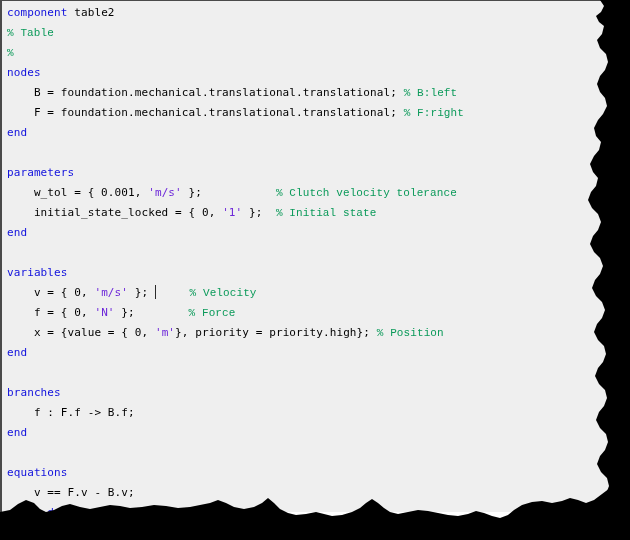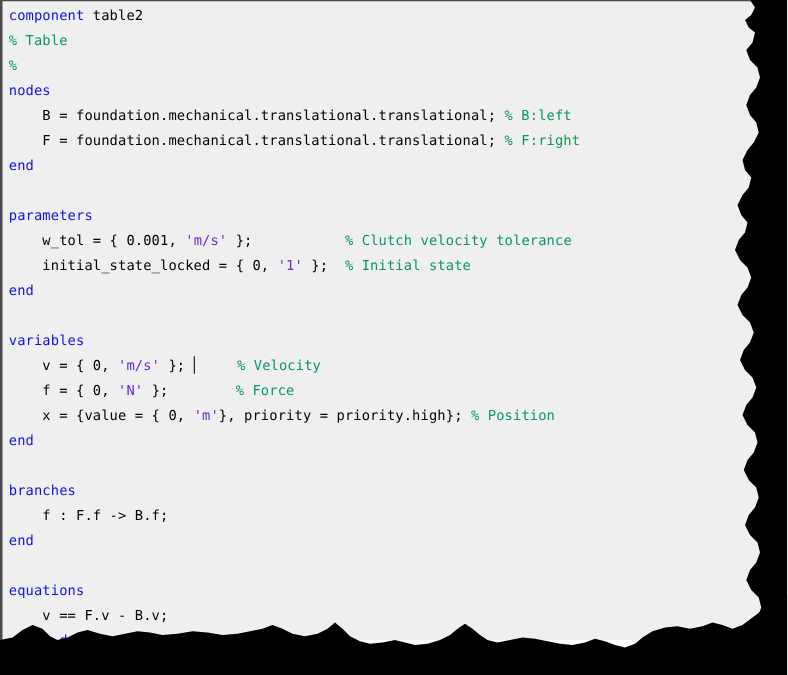--- a/index.html
+++ b/index.html
@@ -40,21 +40,21 @@
     line-height: 20px;
     white-space: pre;
     color: #000000;
     letter-spacing: 0.1px;
   }
   .line {
     height: 20px;
     white-space: pre;
   }
   .kw   { color: #1111dd; }
-  .cmt  { color: #0b9a5a; }
+  .cmt  { color: #0b9a5a; font-family: Liberation Mono, monospace; }
   .str  { color: #6d28d9; }
   .plain{ color: #000000; }
 
   
   .caret {
     display: inline-block;
     width: 0;
     height: 14px;
     border-left: 1px solid #2b2b2b;
     vertical-align: -3px;

